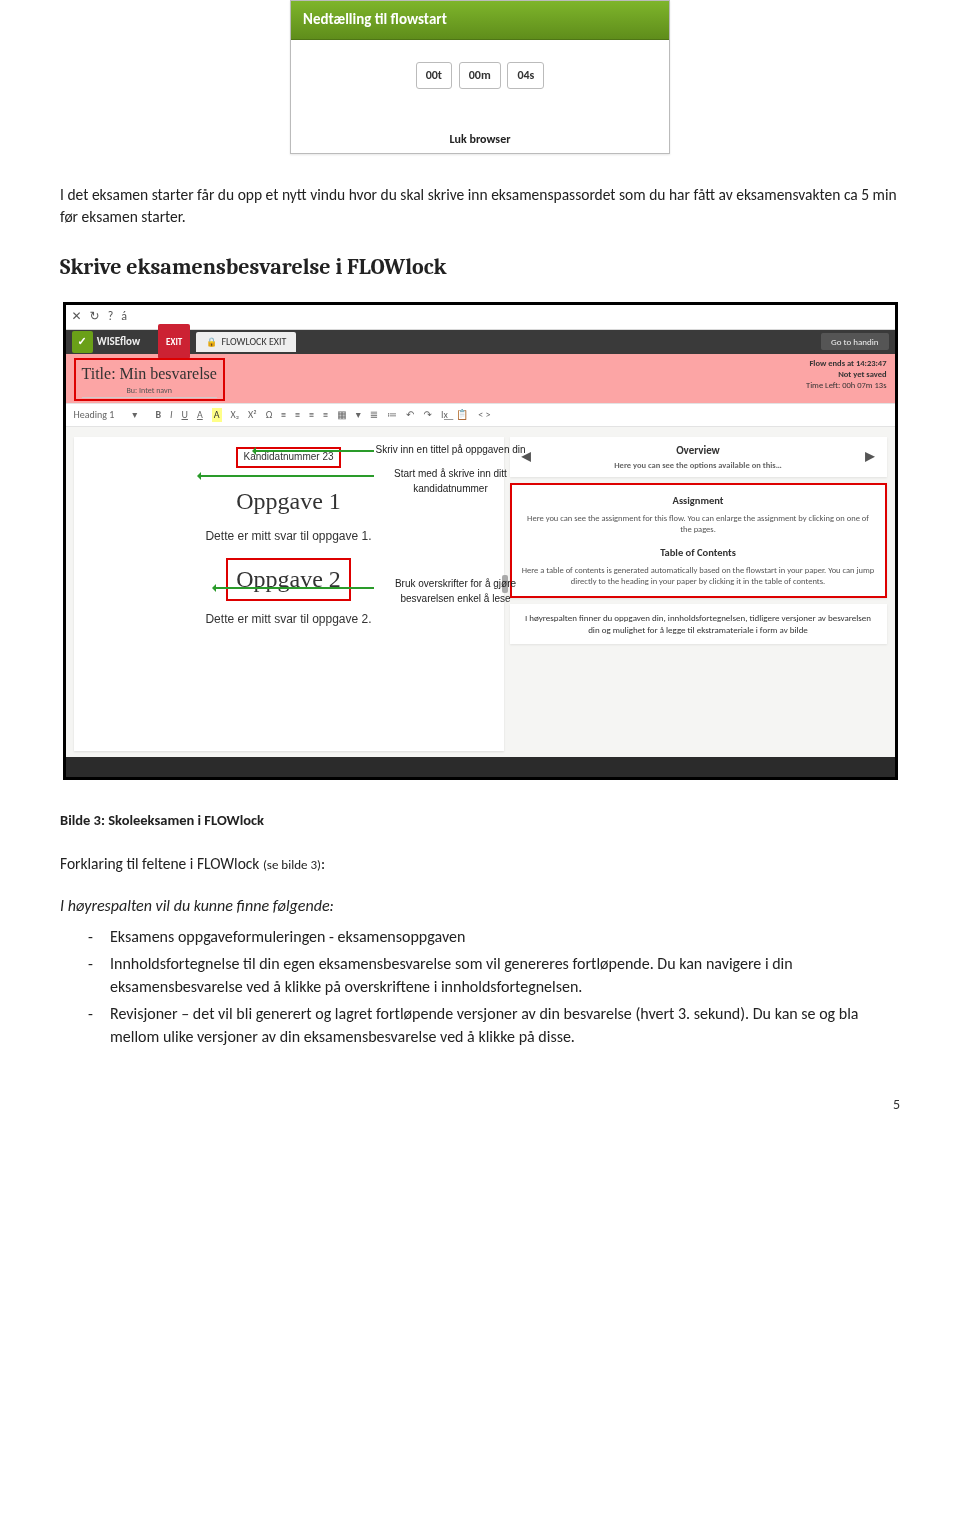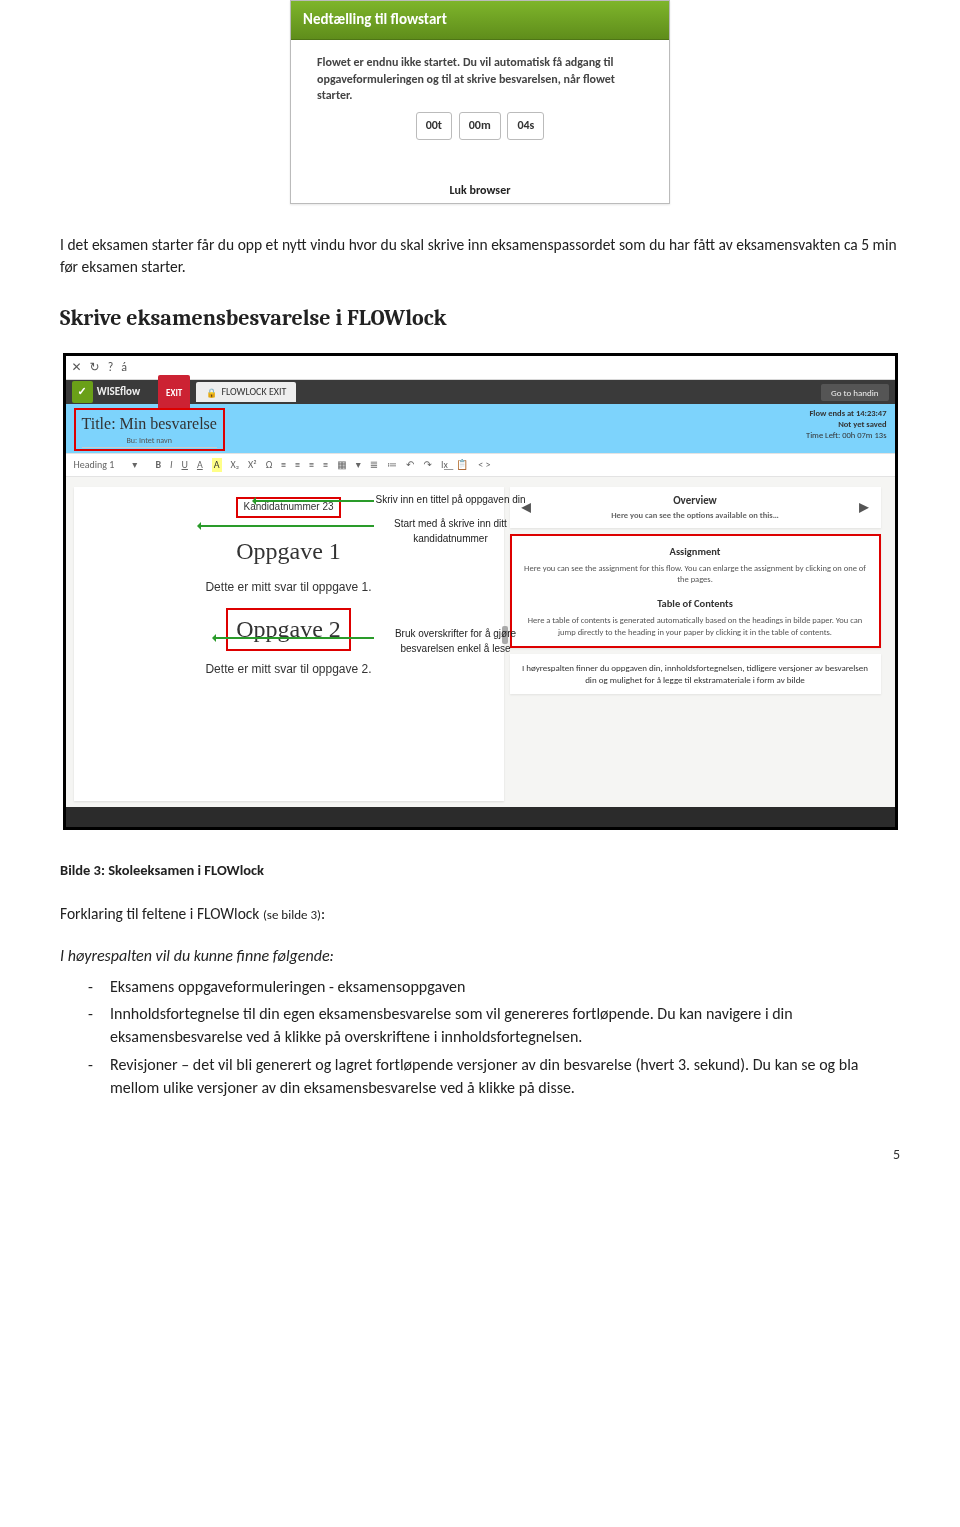--- a/index.html
+++ b/index.html
@@ -32,32 +32,32 @@
   .ed-iconrow { background:#fff; padding:3px 6px; border-bottom:1px solid #d8d8d8; display:flex; gap:8px; align-items:center; }
   .ed-iconrow span { font-size:12px; color:#555; }
   .ed-topbar { background:#3a3a3a; color:#eee; display:flex; align-items:center; padding:4px 6px; height:24px; }
   .wf-logo { background:#6aa018; color:#fff; font-weight:bold; padding:3px 6px; border-radius:2px; font-size:11px; }
   .wf-name { font-weight:bold; margin-left:4px; font-size:11px; }
   .exit-btn { background:#c23; color:#fff; font-weight:bold; padding:11px 8px; border-radius:2px; margin-left:18px; font-size:9px; }
   .tab { background:#eee; color:#333; border-radius:2px 2px 0 0; padding:3px 10px; margin-left:6px; font-size:10px; display:flex; align-items:center; gap:4px; }
   .lock-ico { font-size:9px; }
   .gohandin { margin-left:auto; background:#555; color:#eee; padding:2px 10px; border-radius:2px; font-size:9px; }
 
-  .ed-titlebar { background:#7dd3fc; padding:4px 8px 2px 8px; border-bottom:1px solid #e3e3e3; display:flex; align-items:flex-start; }
+  .ed-titlebar { background:#fca5a5; padding:4px 8px 2px 8px; border-bottom:1px solid #e3e3e3; display:flex; align-items:flex-start; }
   .title-box { border:2px solid #d00; padding:2px 6px 1px 6px; }
   .title-box .t1 { font-size:16px; font-family:Georgia, serif; }
   .title-box .t2 { font-size:8px; color:#555; border-bottom:1px solid #ccc; }
   .time-col { margin-left:auto; text-align:right; font-size:8.5px; line-height:1.3; color:#333; }
   .time-col .bold { font-weight:bold; }
 
   .ed-toolbar { background:#fff; padding:4px 8px; display:flex; align-items:center; gap:18px; border-bottom:1px solid #e3e3e3; font-size:10px; color:#666; }
   .ed-toolbar .fmt { display:flex; gap:9px; align-items:center; }
   .ed-toolbar .fmt span { cursor:default; }
 
-  .ed-main { display:flex; background:#f5f5f3; padding:10px 14px 6px 8px; gap:6px; min-height:330px; }
+  .ed-main { display:flex; background:#f5f5f3; padding:10px 8px 6px 8px; gap:6px; min-height:330px; }
   .ed-paper { background:#fff; flex:0 0 430px; padding:10px 14px 16px 14px; position:relative; box-shadow:0 1px 2px rgba(0,0,0,.1); font-family:Georgia, serif; }
   .ed-paper .cand { border:2px solid #d00; display:inline-block; padding:1px 5px; font-size:10px; font-family:Arial, sans-serif; margin-bottom:10px; }
   .ed-paper h1 { font-size:24px; font-weight:normal; margin:6px 0 10px 0; }
   .ed-paper .h2box { border:2px solid #d00; display:inline-block; padding:2px 8px; margin:12px 0 10px 0; }
   .ed-paper .h2box h1 { margin:0; }
   .ed-paper p.svar { font-size:12px; font-family:Arial, sans-serif; color:#333; }
   .scroll-ind { position:absolute; right:-4px; top:44%; width:6px; height:18px; background:#aaa; border-radius:2px; }
 
   .callouts { position:absolute; left:300px; top:8px; width:190px; font-size:10px; font-family:Arial, sans-serif; color:#222; }
   .call { position:absolute; white-space:normal; }
@@ -77,21 +77,20 @@
 
   .ed-bottom { height:20px; background:#2b2b2b; }
 </style>
 </head>
 <body>
 
 <div class="figure">
   <div class="modal-box">
     <div class="modal-header">Nedtælling til flowstart</div>
     <div class="modal-body">
-      <p>Flowet er endnu ikke startet. Du vil automatisk få adgang til opgaveformuleringen og til at skrive besvarelsen, når flowet starter.</p>
       <div class="countdown-row">
         <span class="count-cell">00t</span>
         <span class="count-cell">00m</span>
         <span class="count-cell">04s</span>
       </div>
     </div>
     <div class="modal-close">Luk browser</div>
   </div>
 </div>
 
@@ -188,21 +187,21 @@
               <div>Overview</div>
               <div class="sub">Here you can see the options available on this…</div>
             </div>
             <span class="arrow-nav">▶</span>
           </div>
         </div>
         <div class="side-block redbox">
           <h4>Assignment</h4>
           <p>Here you can see the assignment for this flow. You can enlarge the assignment by clicking on one of the pages.</p>
           <h4 style="margin-top:10px">Table of Contents</h4>
-          <p>Here a table of contents is generated automatically based on the headings in bilde paper. You can jump directly to the heading in your paper by clicking it in the table of contents.</p>
+          <p>Here a table of contents is generated automatically based on the flowstart in your paper. You can jump directly to the heading in your paper by clicking it in the table of contents.</p>
         </div>
         <div class="side-anno">I høyrespalten finner du oppgaven din, innholdsfortegnelsen, tidligere versjoner av besvarelsen din og mulighet for å legge til ekstramateriale i form av bilde</div>
       </div>
     </div>
 
     <div class="ed-bottom"></div>
   </div>
 </div>
 
 <p class="caption">Bilde 3: Skoleeksamen i FLOWlock</p>

